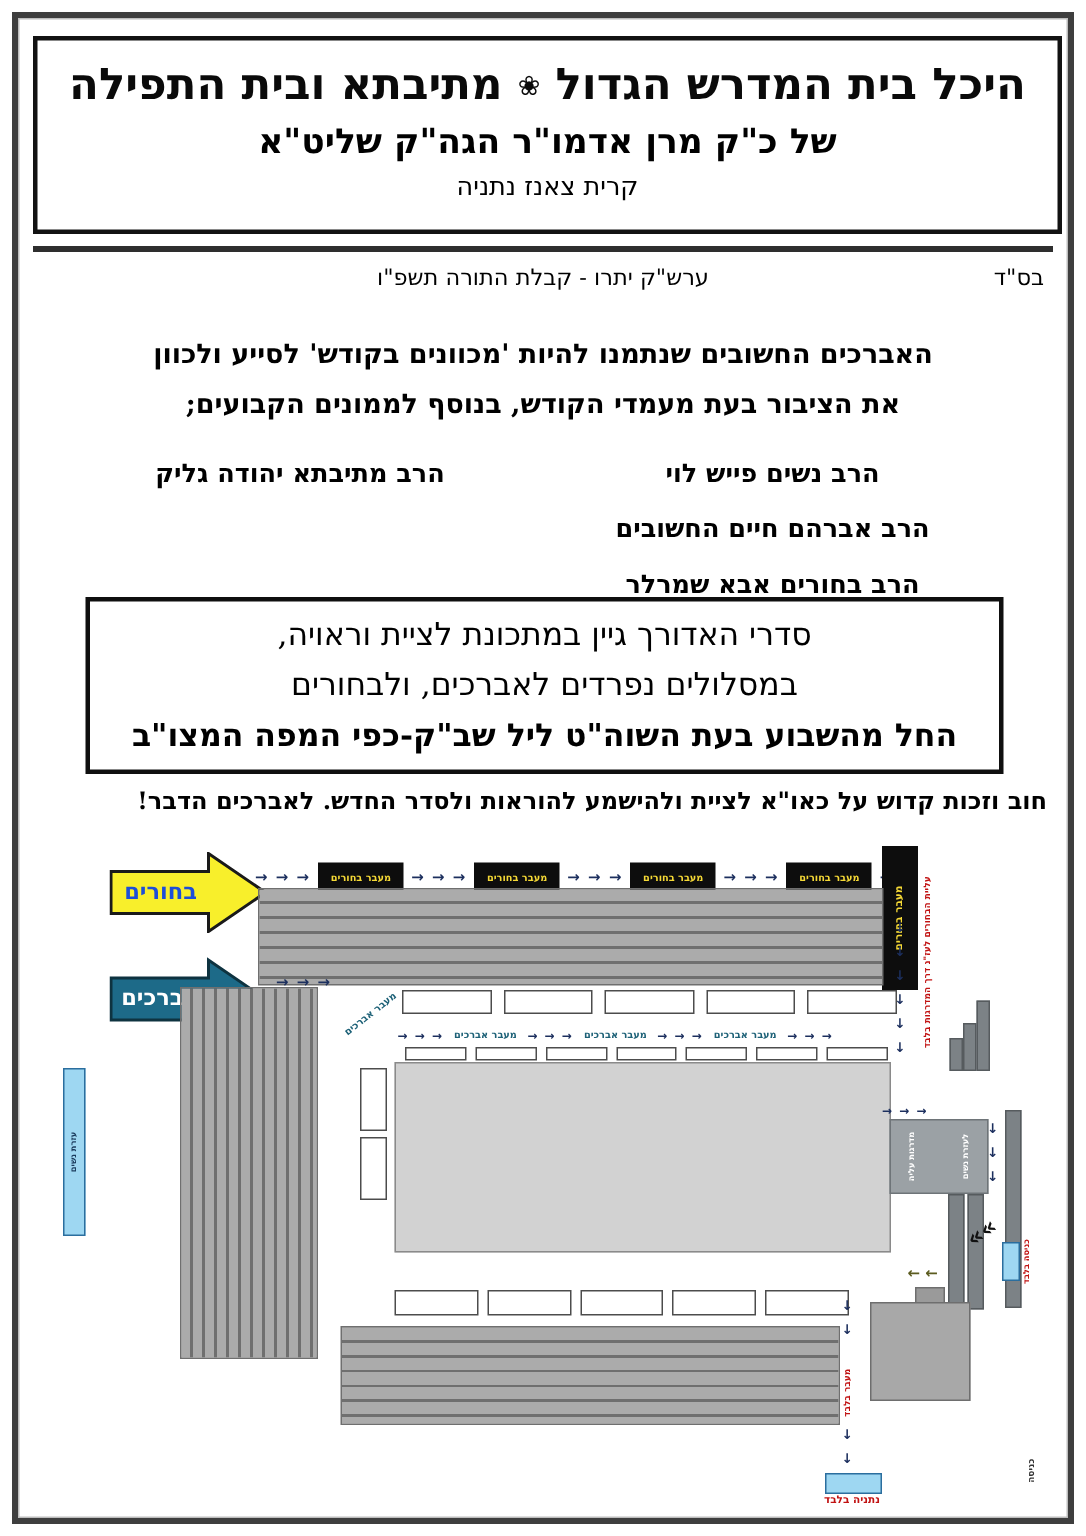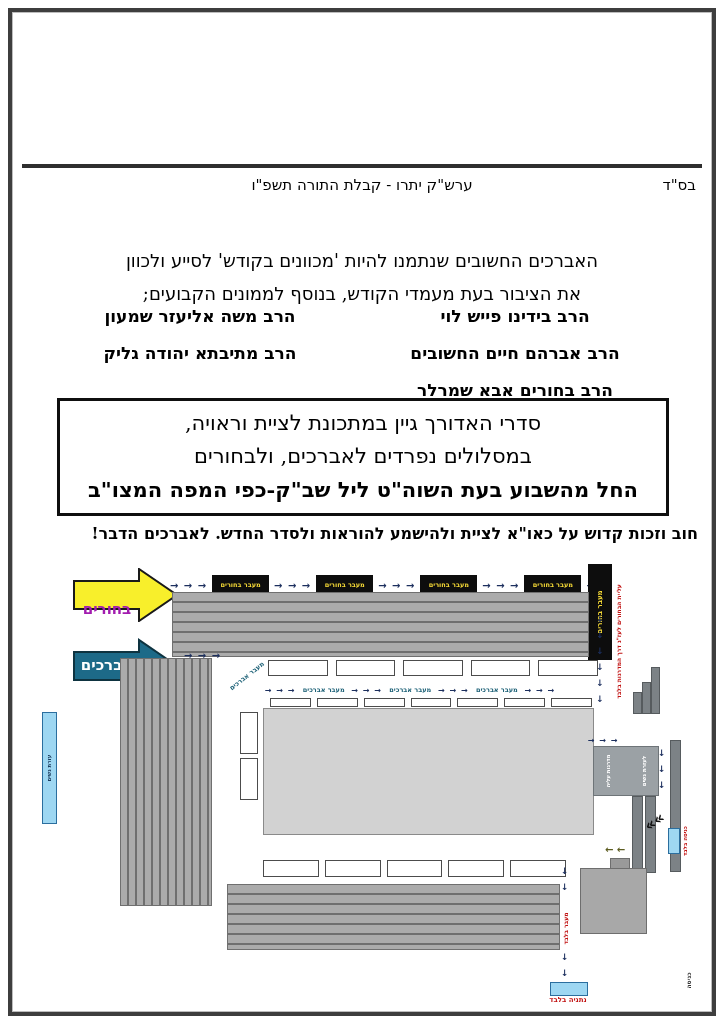--- a/index.html
+++ b/index.html
@@ -8,21 +8,21 @@
   .abs{position:absolute;}
   .frame{position:absolute;inset:8px;border:4px solid #3e3e3e;box-shadow:inset 0 0 0 1px #bdbdbd;}
   .titlebox{left:22px;top:24px;width:680px;height:126px;border:3px solid #121212;text-align:center;}
   .t1{margin-top:8px;font-size:29px;font-weight:bold;color:#0a0a0a;line-height:42px;}
   .t1 .flower{font-size:18px;vertical-align:middle;}
   .t2{font-size:23px;font-weight:bold;line-height:32px;}
   .t3{font-size:17px;line-height:28px;}
   .divider{left:22px;top:164px;width:680px;height:0;border-top:4px solid #2e2e2e;}
   .bsd{right:28px;top:176px;font-size:15px;}
   .dateline{left:0;top:176px;width:724px;text-align:center;font-size:15px;}
-  .intro{left:32px;top:220px;width:660px;text-align:center;font-size:18px;font-weight:normal;line-height:33px;margin-top:24px;}
+  .intro{left:32px;top:220px;width:660px;text-align:center;font-size:18px;font-weight:bold;line-height:33px;}
   .namecol{top:298px;text-align:center;font-size:17px;font-weight:bold;line-height:37px;}
   .ncr{left:350px;width:330px;}
   .ncl{left:60px;width:280px;}
   .noticebox{left:57px;top:398px;width:606px;height:106px;border:3px solid #0f0f0f;text-align:center;padding-top:6px;}
   .nb1,.nb2{font-size:21px;line-height:33px;}
   .nb3{font-size:21px;line-height:33px;font-weight:bold;}
   .callline{left:28px;top:524px;width:670px;font-size:16px;font-weight:600;text-align:right;}
   .callline b{font-weight:bold;}
 
   
@@ -45,58 +45,66 @@
   .graybar{background:#7c8286;border:1px solid #565b5e;}
   .bluedoor{background:#9ed7f2;border:1.5px solid #2b6e9e;}
   .arrowlabel{position:absolute;font-weight:bold;font-size:15px;}
 </style>
 </head>
 <body>
 
 <div class="sheet">
   <div class="frame"></div>
 
+  <div class="abs titlebox">
+    <div class="t1">
+      <span>היכל בית המדרש הגדול</span>
+      <span class="flower">❀</span>
+      <span>מתיבתא ובית התפילה</span>
+    </div>
+    <div class="t2">של כ"ק מרן אדמו"ר הגה"ק שליט"א</div>
+    <div class="t3">קרית צאנז נתניה</div>
+  </div>
 
   <div class="abs divider"></div>
   <div class="abs bsd">בס"ד</div>
   <div class="abs dateline">ערש"ק יתרו - קבלת התורה תשפ"ו</div>
 
   <div class="abs intro">
     <div>האברכים החשובים שנתמנו להיות 'מכוונים בקודש' לסייע ולכוון</div>
     <div>את הציבור בעת מעמדי הקודש, בנוסף לממונים הקבועים;</div>
   </div>
 
   <div class="abs namecol ncr">
-    <div>הרב בידינו פייש לוי</div>
+    <div>הרב נשים פייש לוי</div>
     <div>הרב אברהם חיים החשובים</div>
     <div>הרב בחורים אבא שמרלר</div>
   </div>
   <div class="abs namecol ncl">
-    <div>הרב משה אליעזר שמעון</div>
     <div>הרב מתיבתא יהודה גליק</div>
   </div>
 
   <div class="abs noticebox">
     <div class="nb1">סדרי האדורך גיין במתכונת לציית וראויה,</div>
     <div class="nb2">במסלולים נפרדים לאברכים, ולבחורים</div>
     <div class="nb3">החל מהשבוע בעת השוה"ט ליל שב"ק-כפי המפה המצו"ב</div>
   </div>
 
   <div class="abs callline">
     <span>חוב וזכות קדוש על כאו"א לציית ולהישמע להוראות ולסדר החדש.</span>
     <b>לאברכים הדבר!</b>
   </div>
 
   <div class="abs diagram">
 
     <div class="abs" style="left:53px;top:12px;width:106px;height:54px;">
       <svg width="106" height="54">
         <polygon points="1,13 66,13 66,1 104,27 66,53 66,41 1,41" fill="#f8ef2b" stroke="#1a1a1a" stroke-width="2"></polygon>
       </svg>
-      <div class="arrowlabel" style="left:5px;top:32px;width:58px;text-align:center;color:#a21caf;">בחורים</div>
+      <div class="arrowlabel" style="left:5px;top:17px;width:58px;text-align:center;color:#1d4ed8;">בחורים</div>
     </div>
 
     <div class="abs" style="left:53px;top:82px;width:106px;height:56px;">
       <svg width="106" height="56">
         <polygon points="1,14 66,14 66,2 104,28 66,54 66,42 1,42" fill="#1d6a88" stroke="#0e3340" stroke-width="2"></polygon>
       </svg>
       <div class="arrowlabel" style="left:5px;top:18px;width:58px;text-align:center;color:#ffffff;">אברכים</div>
     </div>
 
     <div class="abs routerow" style="left:150px;top:18px;height:22px;">

